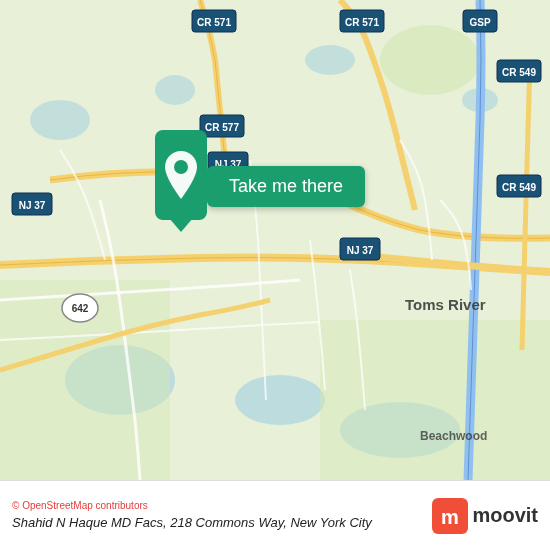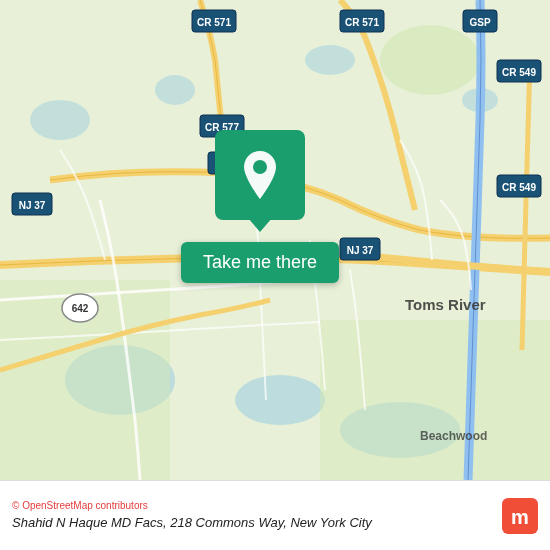--- a/index.html
+++ b/index.html
@@ -28,21 +28,20 @@
       top: 0; left: 0;
     }
 
     
     #button-overlay {
       position: absolute;
       top: 130px;
       left: 155px;
       width: 210px;
       display: flex;
-      flex-direction: column;
       align-items: center;
       z-index: 10;
     }
 
     #location-pin-container {
       width: 90px;
       height: 90px;
       background-color: #1a9e6e;
       border-radius: 8px 8px 8px 8px;
       display: flex;
@@ -230,14 +229,15 @@
       <span> OpenStreetMap contributors</span>
     </div>
     <div id="address-text">Shahid N Haque MD Facs, 218 Commons Way, New
 York City</div>
   </div>
   <div id="moovit-logo">
     <svg id="moovit-m-icon" width="36" height="36" viewBox="0 0 36 36" xmlns="http://www.w3.org/2000/svg">
       <rect width="36" height="36" rx="6" fill="#f04e37"></rect>
       <text x="18" y="26" text-anchor="middle" fill="white" font-size="20" font-weight="bold" font-family="Arial">m</text>
     </svg>
+    <span>moovit</span>
   </div>
 </div>
 
 </body></html>

